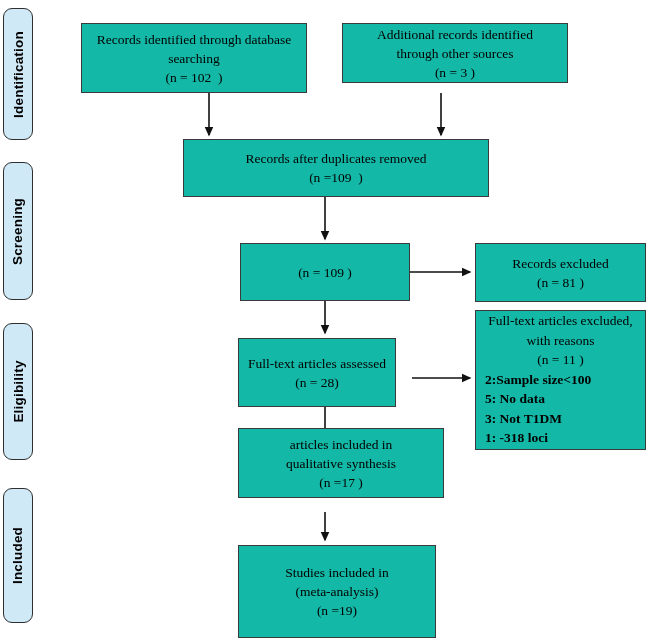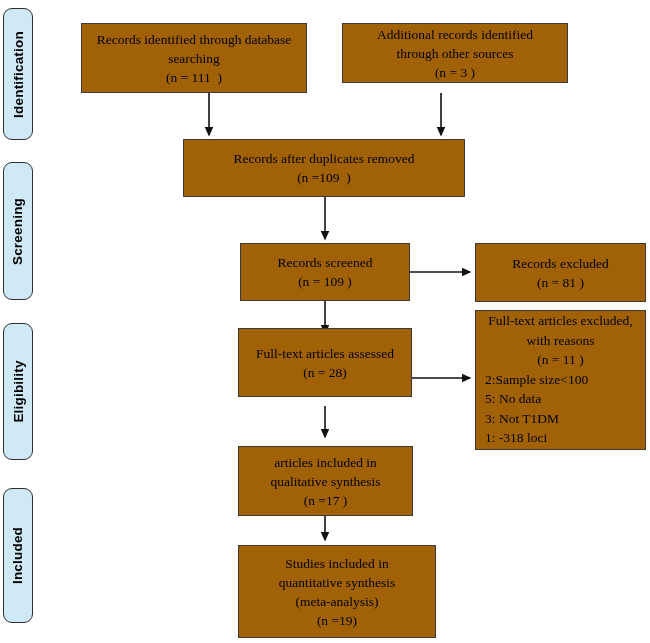--- a/index.html
+++ b/index.html
@@ -41,40 +41,41 @@
     transform: rotate(-90deg);
     white-space: nowrap;
     font-family: "Liberation Sans", sans-serif;
     font-weight: bold;
     font-size: 13.5px;
     letter-spacing: 0.2px;
     color: #000000;
   }
   .fbox {
     position: absolute;
-    background: #a16207;
+    background: #14b8a6;
     border: 1.5px solid #3a3a3a;
     box-sizing: border-box;
     display: flex;
     flex-direction: column;
     align-items: flex-end;
     justify-content: center;
     font-size: 13.5px;
     line-height: 19px;
     text-align: center;
   }
   .fbox .line {
     display: block;
     white-space: pre;
     width: 100%;
   }
   .fbox .line.left {
     text-align: left;
     padding-left: 9px;
     box-sizing: border-box;
+    font-weight: bold;
   }
   .fbox.reasons {
     justify-content: flex-start;
     line-height: 19.5px;
   }
 </style>
 </head>
 <body>
 
 <div class="canvas">
@@ -104,65 +105,63 @@
   <div class="stage" style="top:323px;height:137px">
     <span class="rot">Eligibility</span>
   </div>
   <div class="stage" style="top:488px;height:135px">
     <span class="rot">Included</span>
   </div>
 
   <div class="fbox" style="left:81px;top:23px;width:226px;height:70px">
     <span class="line">Records identified through database</span>
     <span class="line">searching</span>
-    <span class="line">(n = 111  )</span>
+    <span class="line">(n = 102  )</span>
   </div>
 
   <div class="fbox" style="left:342px;top:23px;width:226px;height:60px">
     <span class="line">Additional records identified</span>
     <span class="line">through other sources</span>
     <span class="line">(n = 3 )</span>
   </div>
 
-  <div class="fbox" style="left:183px;top:139px;width:282px;height:58px">
+  <div class="fbox" style="left:183px;top:139px;width:306px;height:58px">
     <span class="line">Records after duplicates removed</span>
     <span class="line">(n =109  )</span>
   </div>
 
   <div class="fbox" style="left:240px;top:243px;width:170px;height:58px">
-    <span class="line">Records screened</span>
     <span class="line">(n = 109 )</span>
   </div>
 
   <div class="fbox" style="left:475px;top:243px;width:171px;height:59px">
     <span class="line">Records excluded</span>
     <span class="line">(n = 81 )</span>
   </div>
 
-  <div class="fbox" style="left:238px;top:328px;width:174px;height:69px">
+  <div class="fbox" style="left:238px;top:338px;width:158px;height:69px">
     <span class="line">Full-text articles assessed</span>
     <span class="line">(n = 28)</span>
   </div>
 
   <div class="fbox reasons" style="left:475px;top:310px;width:171px;height:140px">
     <span class="line">Full-text articles excluded,</span>
     <span class="line">with reasons</span>
     <span class="line">(n = 11 )</span>
     <span class="line left">2:Sample size&lt;100</span>
     <span class="line left">5: No data</span>
     <span class="line left">3: Not T1DM</span>
     <span class="line left">1: -318 loci</span>
   </div>
 
-  <div class="fbox" style="left:238px;top:446px;width:175px;height:70px">
+  <div class="fbox" style="left:238px;top:428px;width:206px;height:70px">
     <span class="line">articles included in</span>
     <span class="line">qualitative synthesis</span>
     <span class="line">(n =17 )</span>
   </div>
 
   <div class="fbox" style="left:238px;top:545px;width:198px;height:93px">
     <span class="line">Studies included in</span>
-    <span class="line">quantitative synthesis</span>
     <span class="line">(meta-analysis)</span>
     <span class="line">(n =19)</span>
   </div>
 
 </div>
 
 </body></html>

